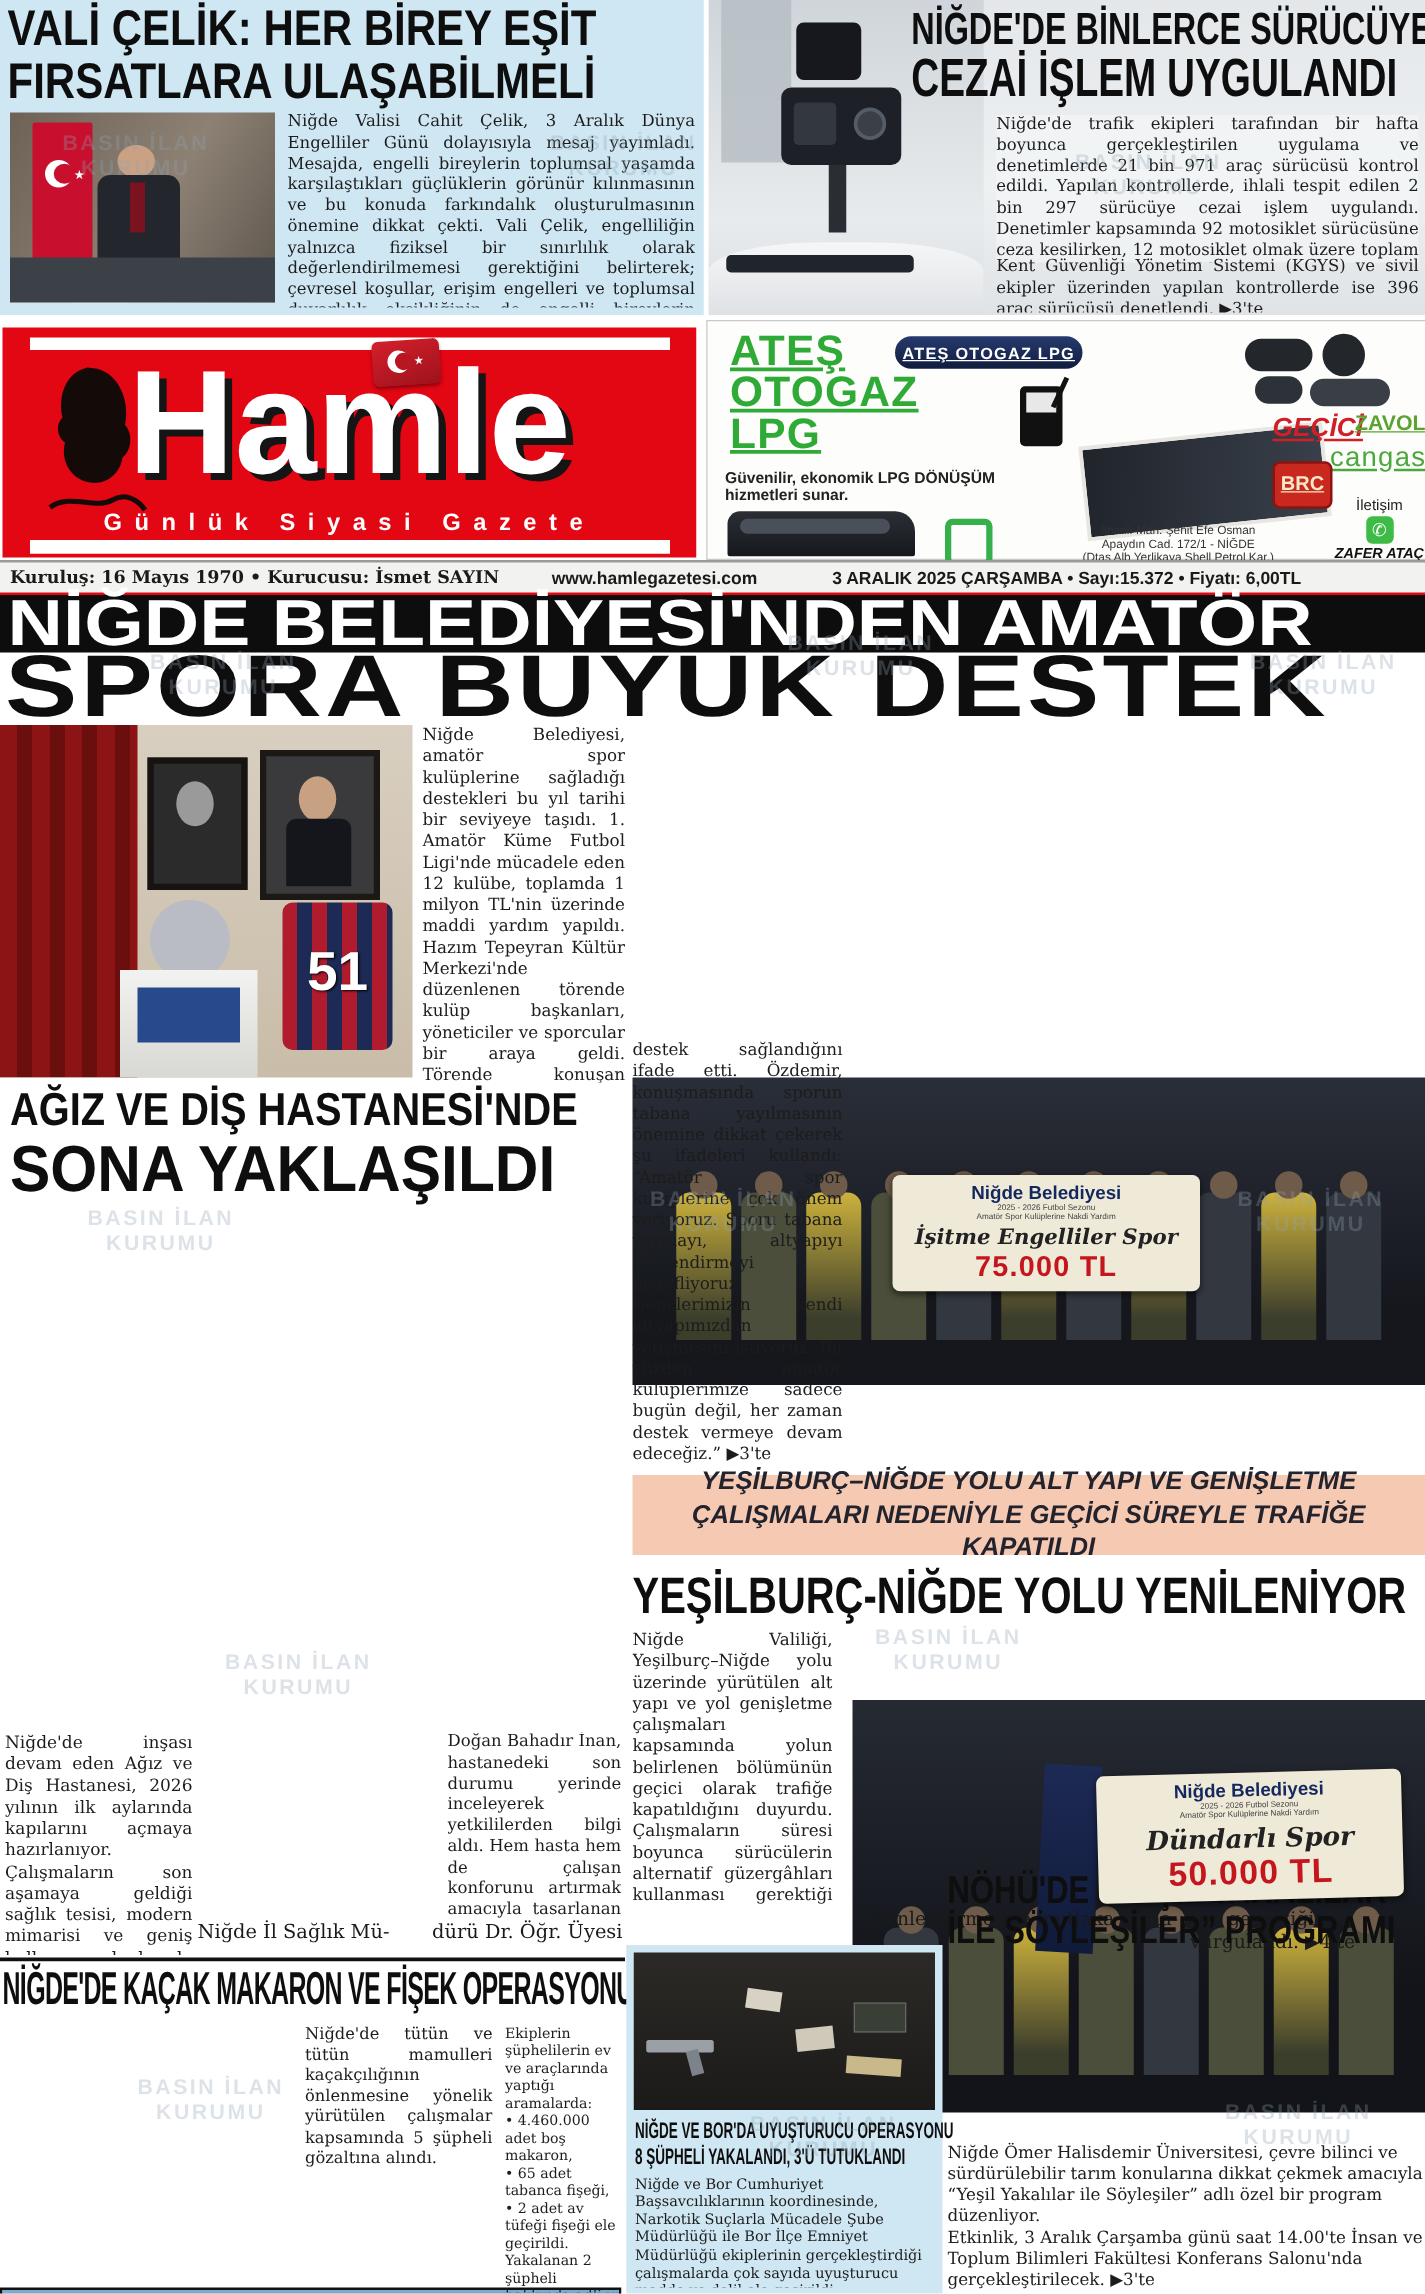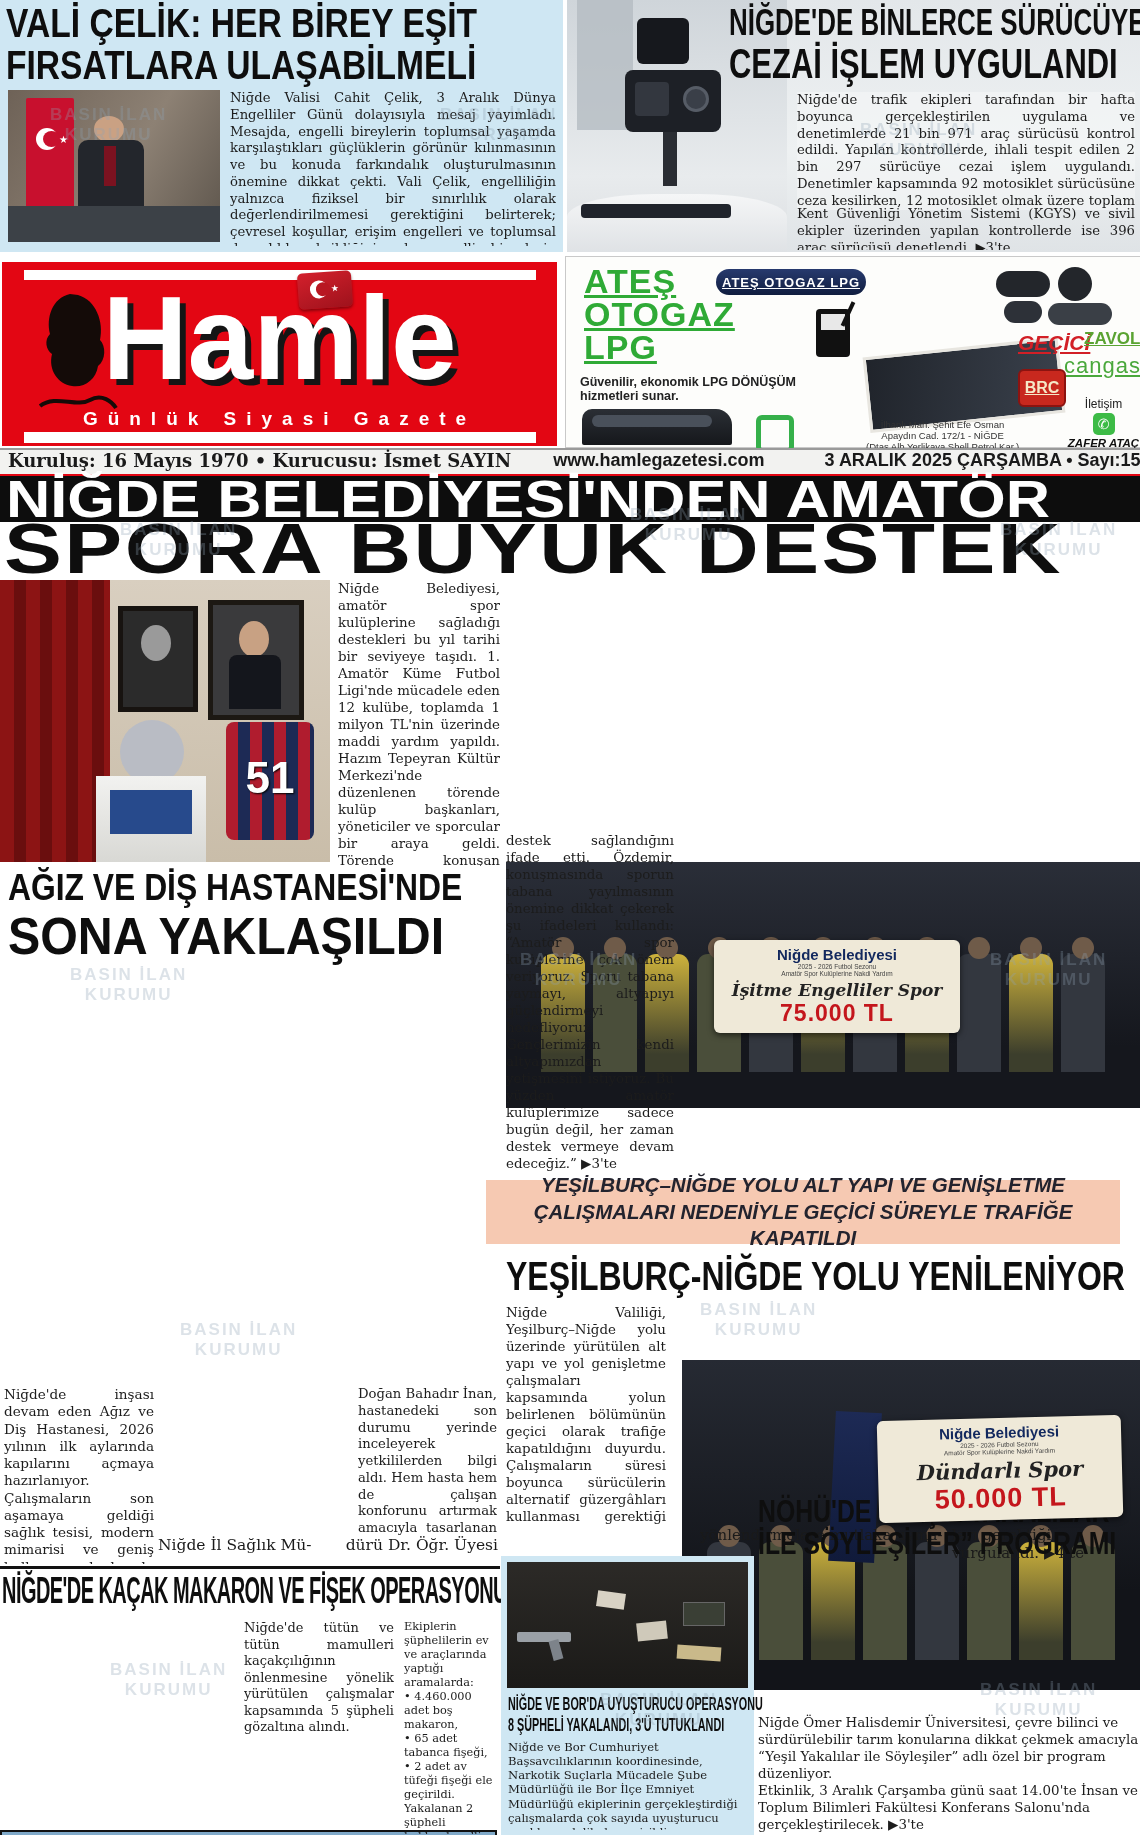--- a/index.html
+++ b/index.html
@@ -16,22 +16,22 @@
   .panel-blue{background:#cfe7f3;}
   
   .masthead{background:#e30613;}
   .mast-bar{position:absolute;left:22px;width:512px;height:10px;background:#fff;}
   .mast-title{position:absolute;left:0;right:0;top:16px;text-align:center;color:#fff;
       font-family:"Liberation Sans",sans-serif;font-weight:700;font-size:118px;line-height:120px;
       text-shadow:6px 6px 0 #151515;}
   .mast-tag{position:absolute;left:0;right:0;top:146px;text-align:center;color:#fff;
       font-family:"Liberation Sans",sans-serif;font-weight:700;font-size:19px;letter-spacing:10px;}
   
-  .dateline{display:flex;align-items:flex-start;background:#f2f2f0;border-top:2px solid #9a9a9a;
-      border-bottom:4px solid #e30613;font-size:18px;}
+  .dateline{display:flex;align-items:center;background:#f2f2f0;border-top:2px solid #9a9a9a;
+      border-bottom:4px solid #e30613;font-size:14px;}
   .dateline .seg{white-space:nowrap;}
   
   .mh1{background:#0d0d0d;color:#fff;}
   
   .photo{overflow:hidden;position:relative;}
   .persons{position:absolute;left:0;right:0;bottom:0;display:flex;justify-content:center;align-items:flex-end;}
   .person{position:relative;width:44px;height:118px;margin:0 4px;border-radius:11px 11px 0 0;background:#33373f;}
   .person::before{content:"";position:absolute;top:-17px;left:50%;transform:translateX(-50%);
       width:22px;height:22px;border-radius:50%;background:#6f5b49;}
   .person:nth-child(2n){background:#4a4e3a;}
@@ -235,21 +235,21 @@
   </div>
   <div class="abs body-text" style="left:4px;top:1386px;width:150px;height:178px;font-size:13.6px;">Niğde'de inşası devam eden Ağız ve Diş Hastanesi, 2026 yılının ilk aylarında kapılarını açmaya hazırlanıyor. Çalışmaların son aşamaya geldiği sağlık tesisi, modern mimarisi ve geniş kullanım alanlarıyla dikkat çekiyor.</div>
 
   <div class="abs" style="left:158px;top:1536px;width:340px;display:flex;justify-content:space-between;font-size:15.5px;">
     <span>Niğde İl Sağlık Mü-</span>
     <span>dürü Dr. Öğr. Üyesi</span>
   </div>
   <div class="abs body-text" style="left:358px;top:1386px;width:139px;height:150px;font-size:13.2px;">Doğan Bahadır İnan, hastanedeki son durumu yerinde inceleyerek yetkililerden bilgi aldı. Hem hasta hem de çalışan konforunu artırmak amacıyla tasarlanan yapıda, geniş ve ferah bekleme alanları ile düzenli poliklinik yapısı öne çıkıyor. ▶4'te</div>
   <div class="abs" style="left:0;top:1566px;width:500px;height:3px;background:#111;"></div>
 
-  <div class="abs banner" style="left:486px;top:1180px;width:634px;height:64px;">
+  <div class="abs banner" style="left:506px;top:1180px;width:634px;height:64px;">
     <span style="padding:0 14px;">YEŞİLBURÇ–NİĞDE YOLU ALT YAPI VE GENİŞLETME ÇALIŞMALARI NEDENİYLE GEÇİCİ SÜREYLE TRAFİĞE KAPATILDI</span>
   </div>
   <div class="abs hl" style="left:506px;top:1254px;">
     <span class="cx" style="font-size:41px;line-height:44px;transform:scaleX(.78);">YEŞİLBURÇ-NİĞDE YOLU YENİLENİYOR</span>
   </div>
   <div class="abs body-text" style="left:506px;top:1304px;width:160px;height:220px;font-size:13.4px;">Niğde Valiliği, Yeşilburç–Niğde yolu üzerinde yürütülen alt yapı ve yol genişletme çalışmaları kapsamında yolun belirlenen bölümünün geçici olarak trafiğe kapatıldığını duyurdu. Çalışmaların süresi boyunca sürücülerin alternatif güzergâhları kullanması gerektiği belirtildi. Açıklamada, vatandaşların mağduriyet yaşamaması adına yol üzerindeki trafik işaretlerine ve</div>
 
   <span class="abs" style="left:700px;top:1526px;font-size:15px;">yönlendirmelere mutlaka uyma-</span>
   <span class="abs" style="left:952px;top:1526px;font-size:15px;">ları gerektiği vurgulandı. ▶4'te</span>
 

